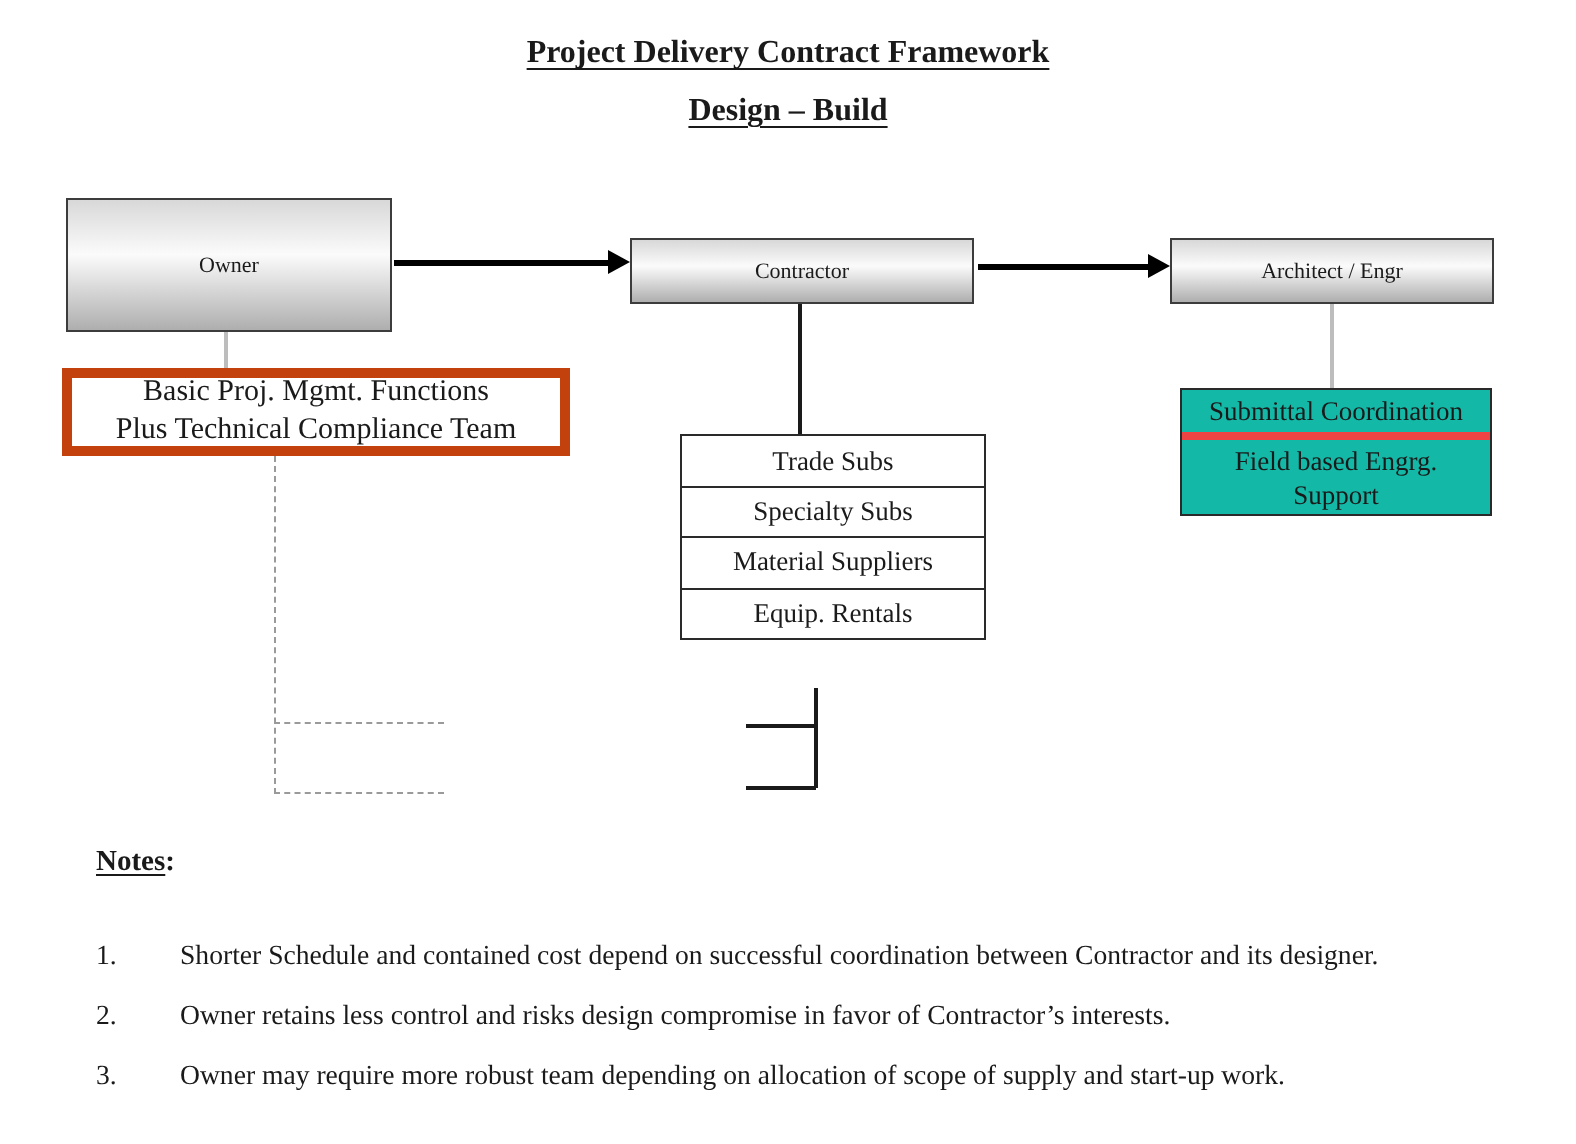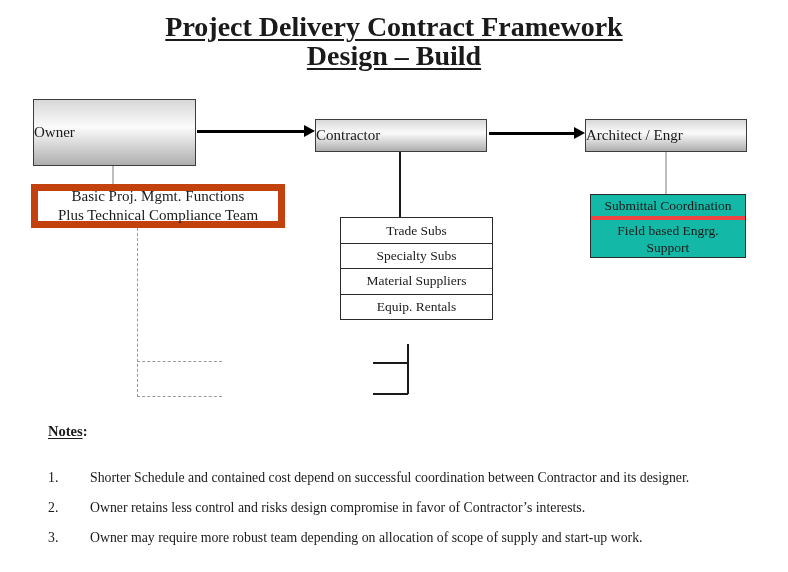--- a/index.html
+++ b/index.html
@@ -3,35 +3,35 @@
 <meta charset="utf-8">
 <style>
   * { margin:0; padding:0; box-sizing:border-box; }
   html,body { background:#ffffff; }
   .canvas {
     position:relative; width:788px; height:572px; background:#ffffff;
     font-family:"Liberation Serif", serif; color:#1a1a1a; overflow:hidden;
   }
   .title { position:absolute; left:0; right:0; top:12px; text-align:center; }
   .title .tline {
-    display:inline-block; font-size:28px; font-weight:bold; line-height:29px;
+    display:inline-block; font-size:16px; font-weight:bold; line-height:29px;
     text-decoration:underline; text-underline-offset:3px;
   }
   
   .gbox {
-    position:absolute; display:flex; align-items:center; 
+    position:absolute; display:flex; align-items:center; justify-content:center;
     background:linear-gradient(180deg,#d8d8d8 0%,#fbfbfb 42%,#aeaeae 100%);
-    border:1.5px solid #3c3c3c; font-size:15px;
+    border:1.5px solid #3c3c3c; font-size:11px;
   }
   .owner-box   { left:33px;  top:99px;  width:163px; height:67px; }
   .contractor-box { left:315px; top:119px; width:172px; height:33px; }
   .architect-box  { left:585px; top:119px; width:162px; height:33px; }
   
   .pbox {
-    position:absolute; background:#ffffff; border:7px solid #c2410c;
+    position:absolute; background:#ffffff; border:5px solid #c2410c;
     display:flex; flex-direction:column; align-items:center; justify-content:center;
     text-align:center; font-size:15px; line-height:19px;
   }
   .owner-team-box { left:31px; top:184px; width:254px; height:44px; }
   
   .stack { position:absolute; left:340px; top:217px; width:153px; border:1.2px solid #2a2a2a; background:#fff; }
   .stack .cell {
     height:25.2px; display:flex; align-items:center; justify-content:center;
     font-size:13.5px; border-top:1px solid #2a2a2a;
   }

